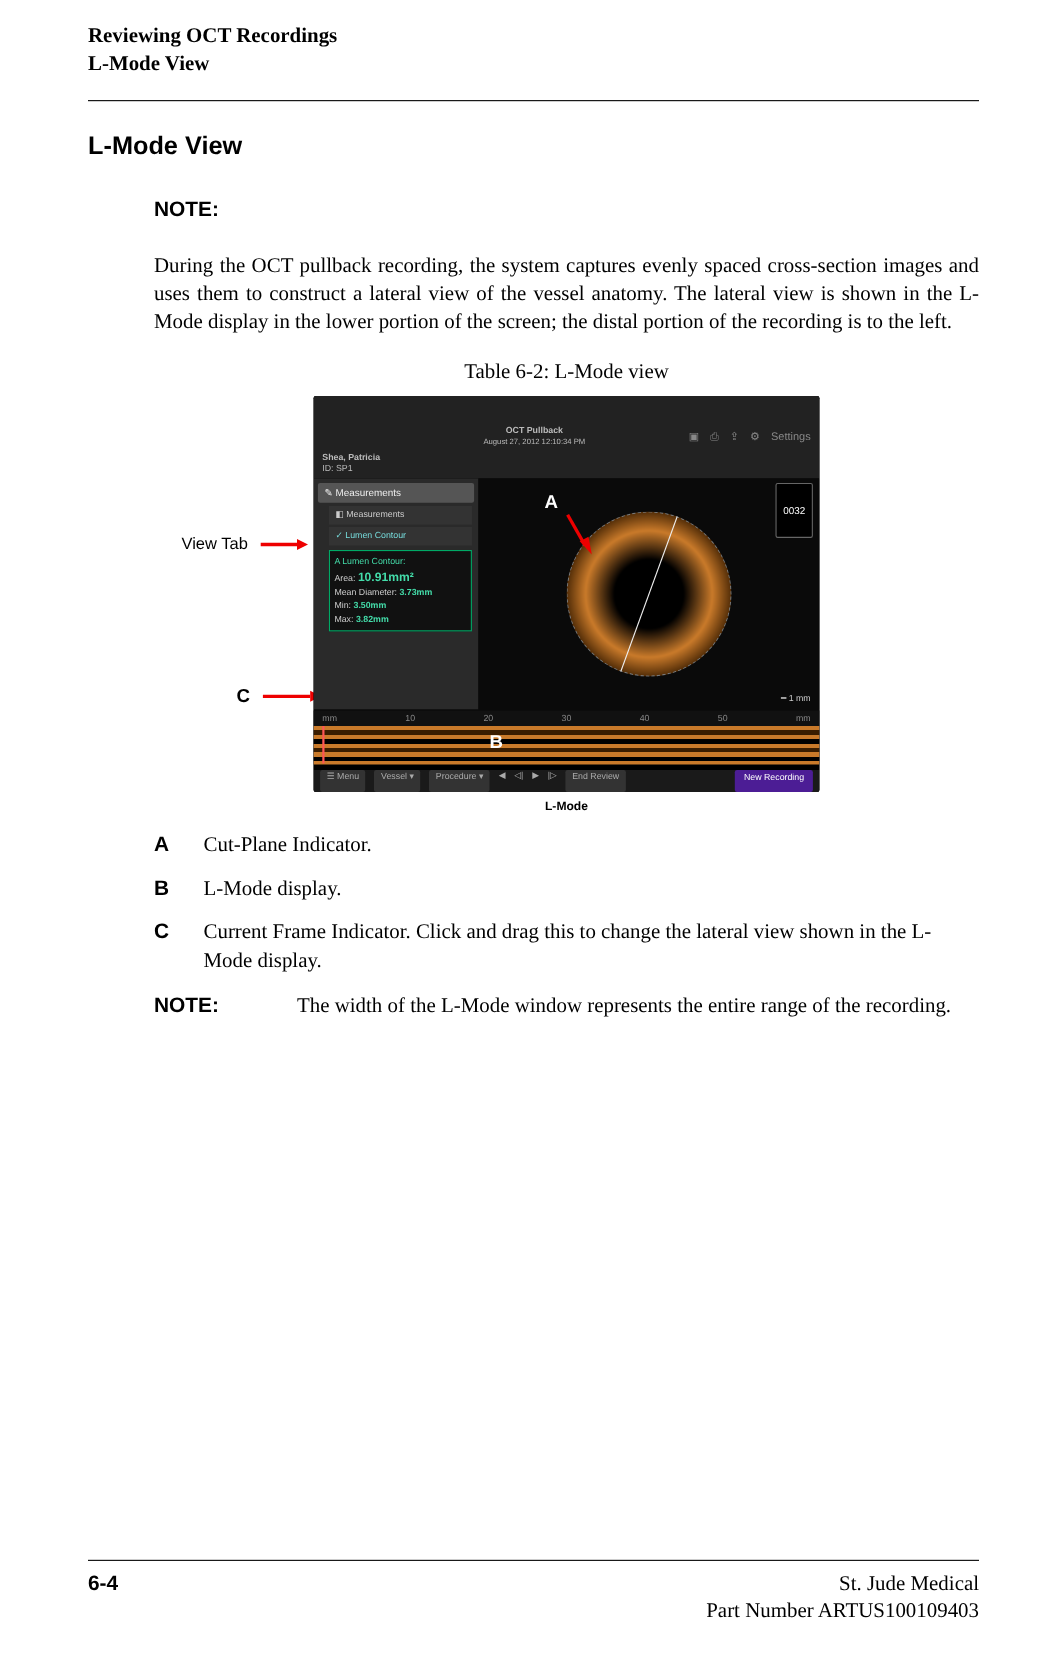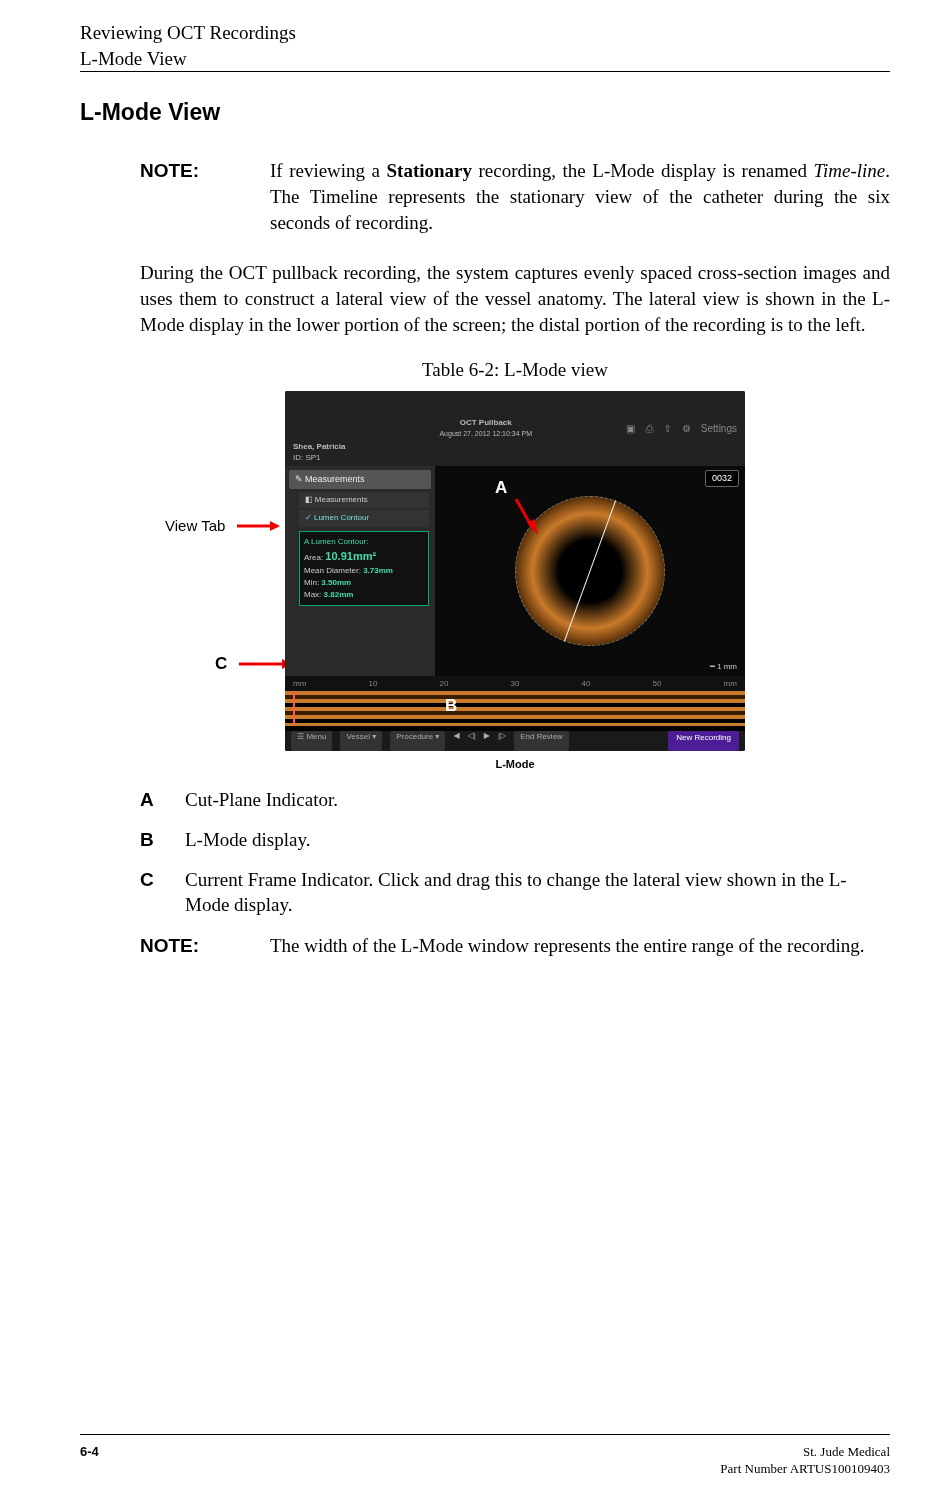--- a/index.html
+++ b/index.html
@@ -8,22 +8,23 @@
       font-size: 19px;
       line-height: 1.35;
       color: #000;
       background: #fff;
       width: 945px;
       height: 1508px;
       position: relative;
       padding: 20px 55px 0 80px;
     }
     .running-header {
-      font-weight: normal;
-      font-size: 19px;
+      font-weight: bold;
+      font-size: 19px;
+      margin-bottom: 20px;
     }
     .hr {
       border: none;
       border-top: 1.5px solid #000;
       margin-bottom: 25px;
     }
     h2.section-heading {
       font-family: Arial, Helvetica, sans-serif;
       font-weight: bold;
       font-size: 23px;
@@ -126,21 +127,21 @@
       align-items:center;
       justify-content:center;
     }
     .oct-ring {
       width:150px; height:150px; border-radius:50%;
       background: radial-gradient(circle, #000 30%, #c97a2a 55%, #3a1d00 75%, #000 90%);
       border:1px dashed #777;
       position:relative;
     }
     .ms-frame-badge {
-      position:absolute; top:4px; right:6px; background:#000; color:#fff; padding:1px 6px; font-size:9px; border:1px solid #666; border-radius:2px;
+      position:absolute; top:4px; right:6px; background:#000; color:#fff; padding:18px 6px; font-size:9px; border:1px solid #666; border-radius:2px;
     }
     .ms-scale {
       position:absolute; bottom:4px; right:8px; color:#ccc; font-size:8px;
     }
     .ms-lmode {
       height:55px;
       background: linear-gradient(#000,#000);
       position:relative;
       border-top:1px solid #111;
     }
@@ -183,21 +184,21 @@
       left: 80px;
       right: 55px;
     }
     .footer-line {
       border-top: 1.5px solid #000;
       margin-bottom: 8px;
     }
     .footer-row {
       display: flex;
       justify-content: space-between;
-      font-size: 13px;
+      font-size: 19px;
     }
     .footer-right {
       text-align: right;
     }
     .page-num {
       font-family: Arial, Helvetica, sans-serif;
       font-weight: bold;
     }
 
     .label-A {
@@ -232,23 +233,20 @@
 <div class="running-header">
   <div>Reviewing OCT Recordings</div>
   <div>L-Mode View</div>
 </div>
 <hr class="hr">
 
 <h2 class="section-heading">L-Mode View</h2>
 
 <div class="note-block">
   <div class="note-label">NOTE:</div>
-  <div class="note-text">
-    <span>If reviewing a </span><b>Stationary</b><span> recording, the L-Mode display is renamed </span><i>Time-line</i><span>. The Timeline represents the stationary view of the catheter during the six seconds of recording.</span>
-  </div>
 </div>
 
 <p class="body-para">During the OCT pullback recording, the system captures evenly spaced cross-section images and uses them to construct a lateral view of the vessel anatomy. The lateral view is shown in the L-Mode display in the lower portion of the screen; the distal portion of the recording is to the left.</p>
 
 <div class="table-caption">Table 6-2:  L-Mode view</div>
 
 <div class="figure-container">
   <div class="figure-row" style="position:relative;">
 
     <div class="annotation-left" style="left:-120px; top:125px;">

